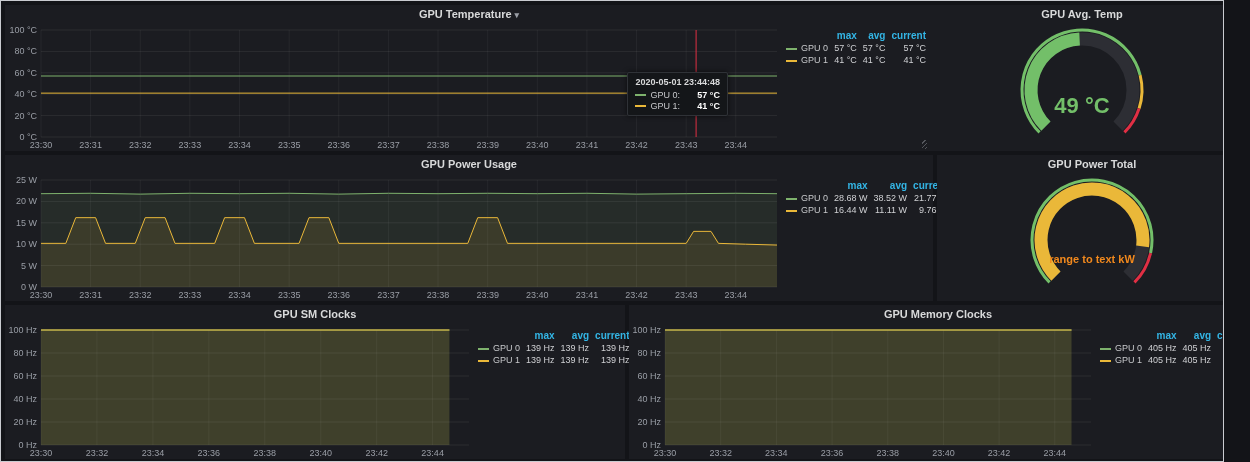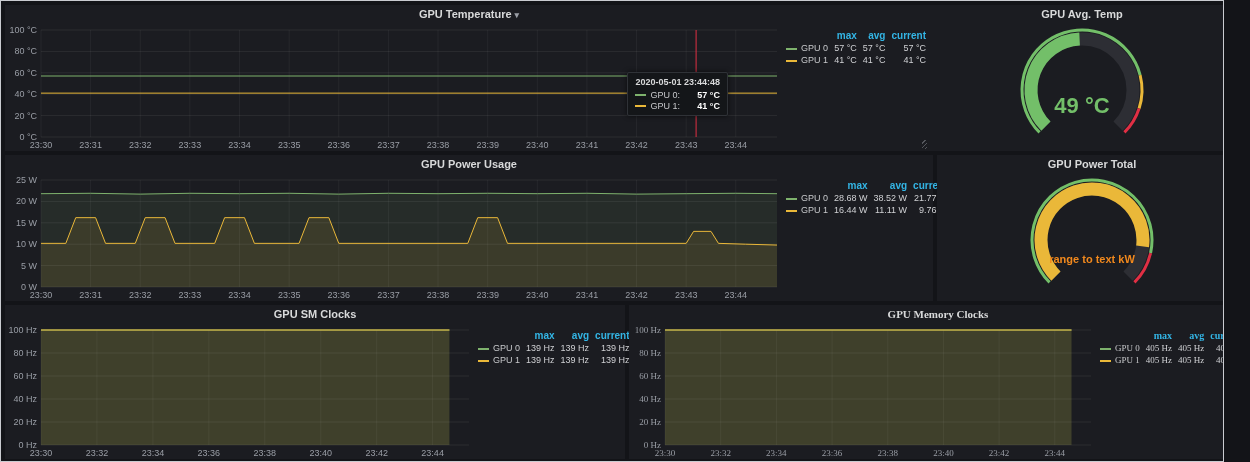--- a/index.html
+++ b/index.html
@@ -3,21 +3,21 @@
 <meta charset="utf-8">
 <style>
   html,body{margin:0;padding:0;background:#131418;font-family:"Liberation Sans",sans-serif;}
   .dashboard{position:relative;width:1224px;height:462px;background:#131418;border:1px solid #c9cbd0;box-sizing:border-box;overflow:hidden;}
   .panel{position:absolute;background:#1b1c21;box-sizing:border-box;}
   .p-temp{left:4px;top:4px;width:928px;height:146px;}
   .p-avgtemp{left:926px;top:4px;width:310px;height:146px;}
   .p-power{left:4px;top:154px;width:928px;height:146px;}
   .p-powertotal{left:936px;top:154px;width:310px;height:146px;}
   .p-sm{left:4px;top:304px;width:620px;height:154px;}
-  .p-mem{left:628px;top:304px;width:618px;height:154px;font-family:Liberation Serif, serif;}
+  .p-mem{left:628px;top:304px;width:618px;height:154px;}
   .panel-title{height:18px;line-height:18px;text-align:center;font-size:11px;font-weight:600;color:#d8d9da;cursor:pointer;white-space:nowrap;}
   .caret{color:#9a9ea6;font-size:9px;margin-left:3px;}
   .panel-body{display:flex;height:calc(100% - 18px);}
   .chart-wrap{flex:1;position:relative;min-width:0;}
   .chart-wrap svg{display:block;width:100%;height:100%;}
   .gauge-body{display:flex;align-items:center;justify-content:center;height:calc(100% - 18px);}
   .gauge-body svg{display:block;width:100%;height:100%;}
   .legend{width:150px;padding:6px 4px 0 0;font-size:9px;color:#c7c8cb;box-sizing:border-box;}
   table.legend-table{width:100%;border-collapse:collapse;}
   .legend-table th{color:#33b5e5;font-weight:bold;text-align:right;padding:1px 3px;font-size:10px;}

